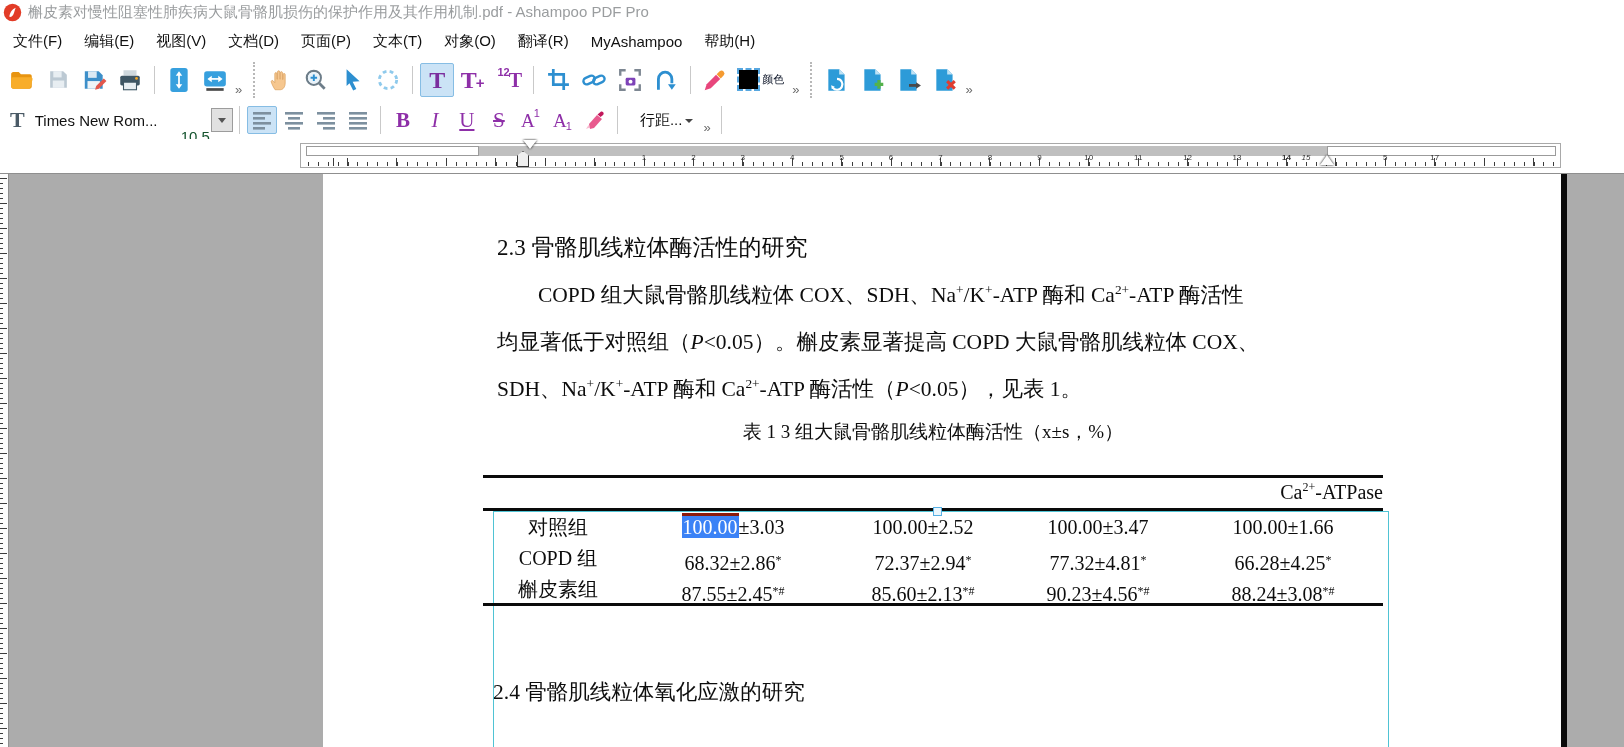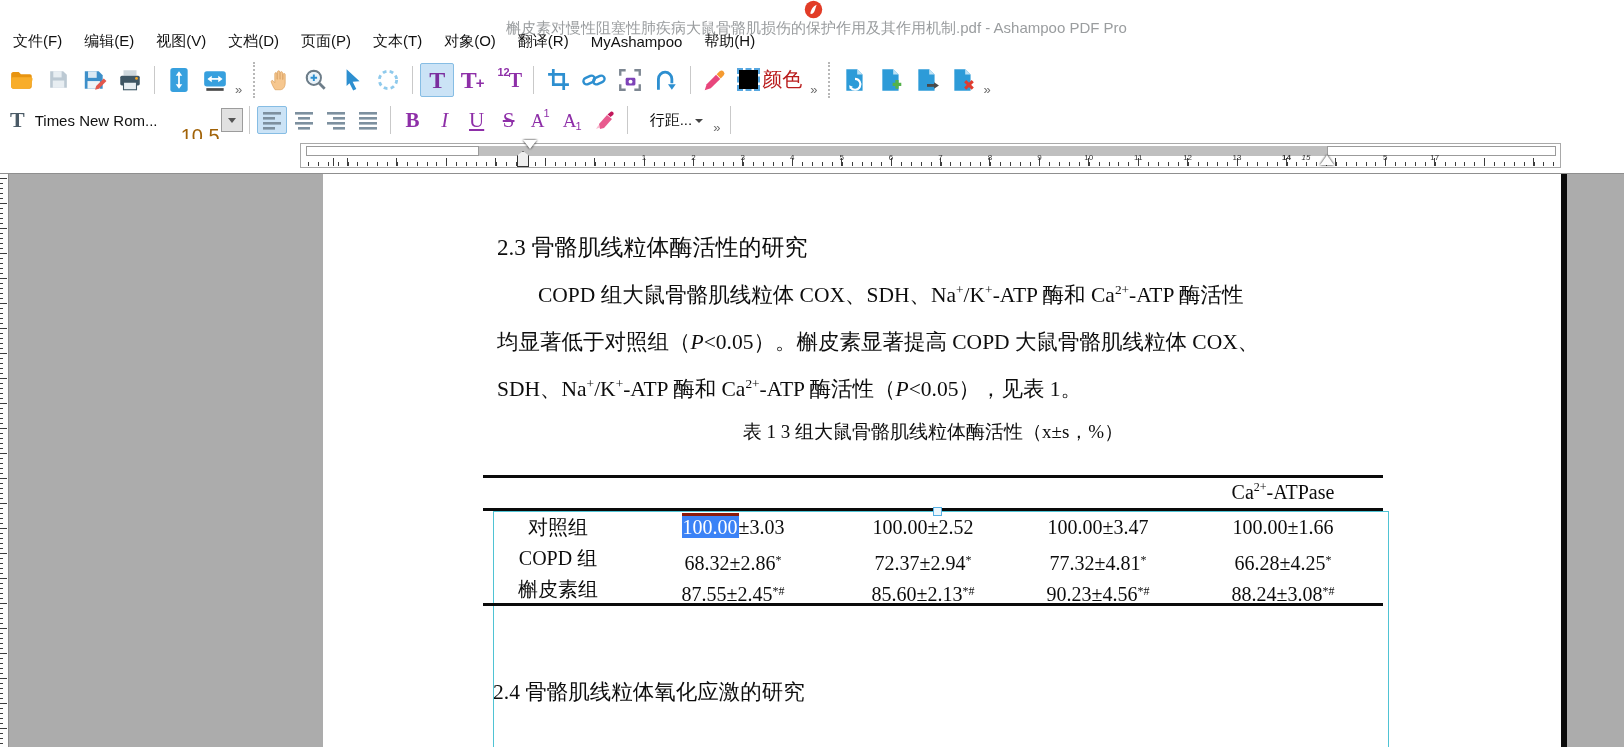--- a/index.html
+++ b/index.html
@@ -1,20 +1,20 @@
 <!DOCTYPE html>
 <html><head>
 <meta charset="utf-8">
 <style>
   * { margin:0; padding:0; box-sizing:border-box; }
   html,body { width:1624px; height:747px; overflow:hidden; background:#fff;
     font-family:"Liberation Sans","DejaVu Sans",sans-serif; }
 
   
-  .titlebar { height:25px; background:#fff; display:flex; align-items:center; padding-left:3px;flex-direction:column; }
+  .titlebar { height:25px; background:#fff; display:flex; align-items:center; padding-left:3px; }
   .logo { width:19px; height:19px; flex:0 0 19px; }
   .titletext { margin-left:6px; font-size:15px; color:#9a9d9f; white-space:nowrap; }
 
   
   .menubar { height:33px; background:#fff; display:flex; align-items:center; padding-left:2px; }
   .menuitem { font-size:15px; color:#111; padding:5px 11px; cursor:default; }
 
   
   .toolbar1 { height:43px; background:#fff; display:flex; align-items:center; padding-left:4px; }
   .toolbar2 { height:38px; background:#fff; display:flex; align-items:center; padding-left:4px; }
@@ -26,23 +26,23 @@
   .dotsep { width:1px; height:36px; margin:0 7px; border-left:2px dotted #b8b8b8; }
   .chev { color:#6d6d6d; font-size:13px; align-self:flex-end; margin:0 4px 4px 2px; }
   .tletter { font-family:"Liberation Serif","DejaVu Serif",serif; font-weight:bold;
              font-size:21px; color:#8e2fa8; line-height:1; }
   .tletter.u { text-decoration:underline; }
   .tletter.s { text-decoration:line-through; }
   .tletter.i { font-style:italic; font-weight:bold; }
   .supnum { font-size:11px; font-weight:bold; color:#8e2fa8; position:relative; top:-7px; left:-1px;}
   .subnum { font-size:11px; font-weight:bold; color:#8e2fa8; position:relative; top:6px; left:-1px;}
   .swatch { width:19px; height:19px; background:#000; outline:2px dashed #57a7e0; margin-right:4px; }
-  .colorlabel { font-size:20px; color:#b91c1c; }
+  .colorlabel { font-size:11px; color:#0f172a; }
   .fontname { font-size:15px; color:#111; margin-left:6px; white-space:nowrap; width:142px; overflow:hidden; }
-  .fontsize { font-size:20px; color:#a16207; margin-left:4px;margin-top:33px; }
+  .fontsize { font-size:15px; color:#14532d; margin-left:4px;margin-top:33px; }
   .dropbtn { width:22px; height:24px; background:#e1e1e1; border:1px solid #9c9c9c; margin-left:1px;
              display:flex; align-items:center; justify-content:center; }
   .dropbtn .car { width:0; height:0; border-left:4px solid transparent; border-right:4px solid transparent;
                   border-top:5px solid #555; }
   .lslabel { font-size:15px; color:#111; margin:0 3px 0 8px; }
   .car-sm { width:0; height:0; border-left:4px solid transparent; border-right:4px solid transparent;
             border-top:4px solid #444; margin-top:2px; }
 
   
   .rulerbar { height:34px; background:#fff; position:relative; }
@@ -82,21 +82,21 @@
   .doc { font-family:"Liberation Serif","DejaVu Serif",serif; color:#0d0d0d; }
   .h23 { position:absolute; left:174px; top:58px; font-size:23px; }
   .pline { position:absolute; font-size:21.5px; white-space:nowrap; }
   .pl1 { left:215px; top:106px; }
   .pl2 { left:174px; top:153px; }
   .pl3 { left:174px; top:200px; }
   .pline sup, .h23 sup { font-size:62%; }
   .caption { position:absolute; left:160px; top:245px; width:900px; text-align:center; font-size:19px; }
   .rule { position:absolute; left:160px; width:900px; height:3px; background:#0a0a0a; }
   .rule.r1 { top:301px; } .rule.r2 { top:334px; } .rule.r3 { top:429px; }
-  .theadcell { position:absolute; left:860px; top:306px; width:200px; text-align:center; font-size:20px; }
+  .theadcell { position:absolute; left:860px; top:306px; width:200px; text-align:right; font-size:20px; }
   .theadcell sup { font-size:60%; }
   .tbody { position:absolute; left:160px; top:338px; width:900px; }
   .trow { display:grid; grid-template-columns:150px 200px 180px 170px 200px; height:31px;
           line-height:31px; font-size:20px; text-align:center; white-space:nowrap; }
   .trow sup { font-size:60%; position:relative; top:2px; }
   .hl { background:#3b82f6; color:#fff; border-top:3px solid #8b1a0a; padding:0 1px; }
   .selbox { position:absolute; left:170px; top:337px; width:896px; height:330px; border:1px solid #4fc3d4; }
   .selhandle { position:absolute; left:610px; top:333px; width:9px; height:9px; background:#eaf6fd;
                border:1px solid #57b0e4; }
   .footnote { position:absolute; left:166px; top:436px; font-size:19px; white-space:nowrap; }

